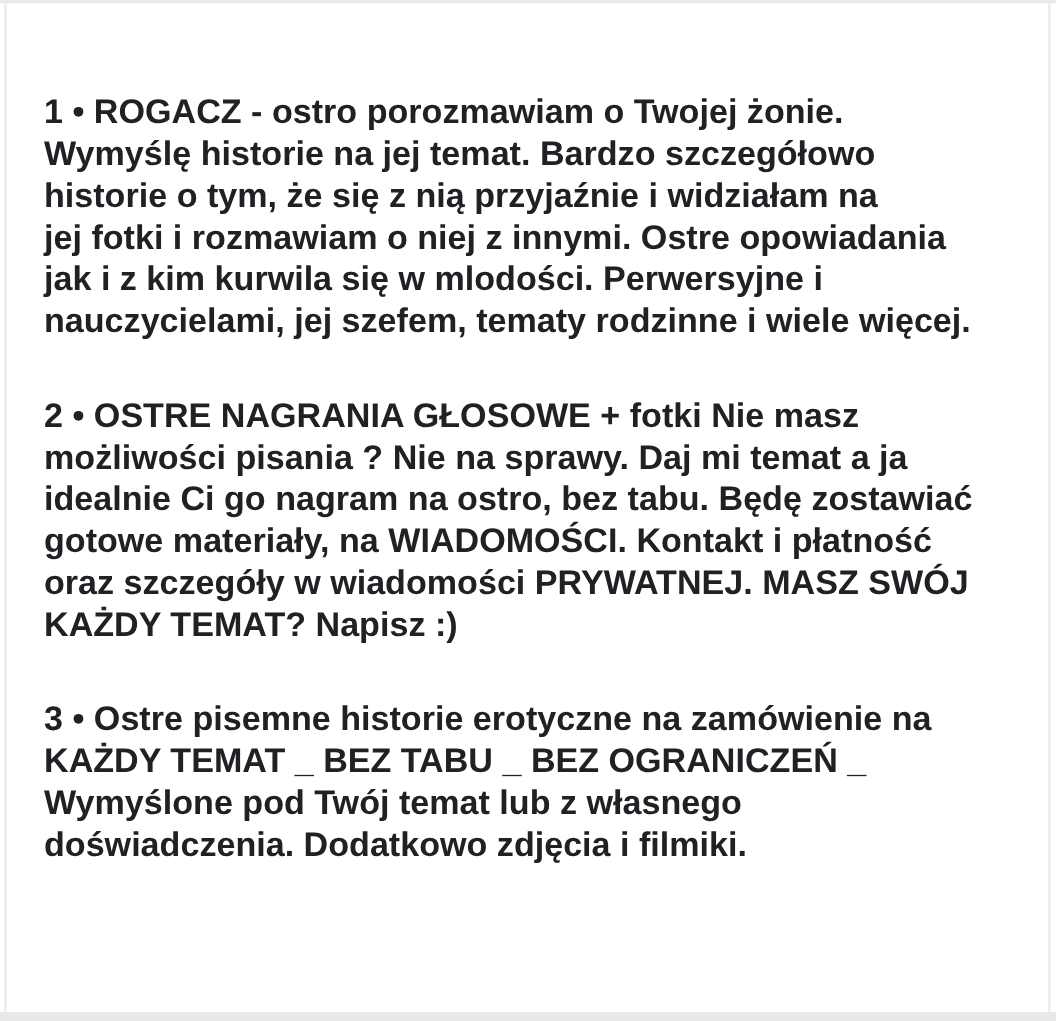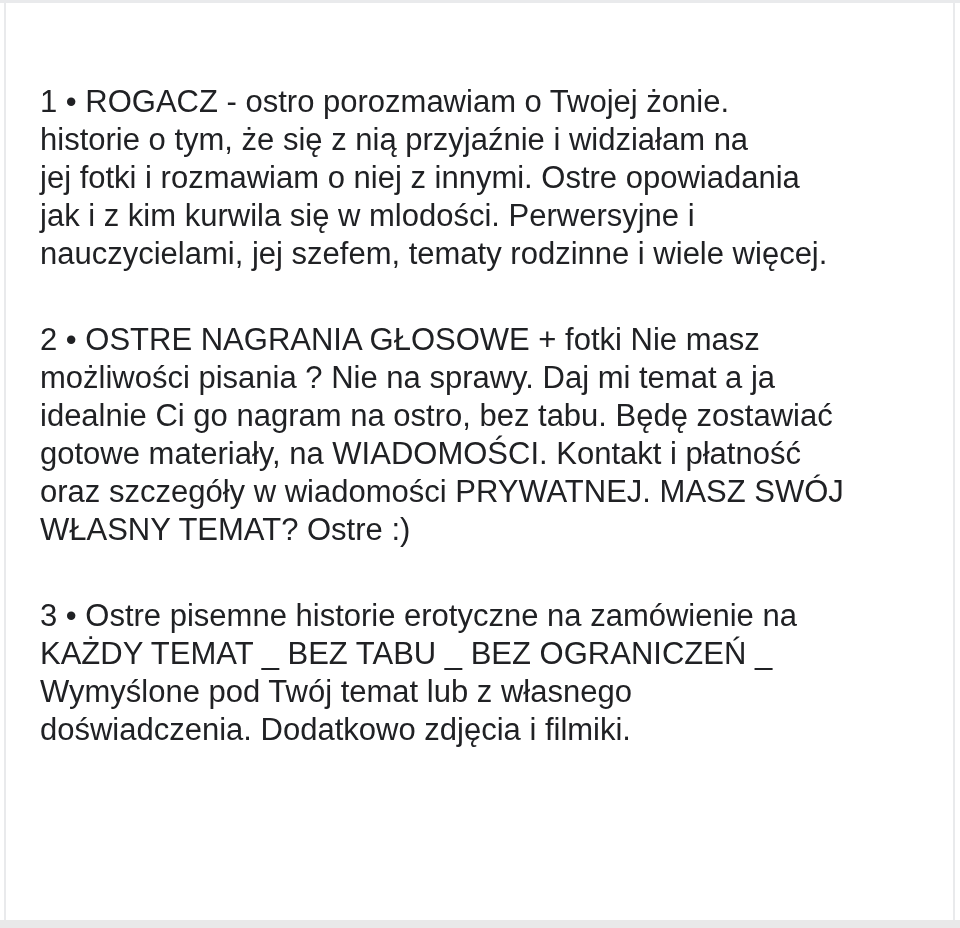--- a/index.html
+++ b/index.html
@@ -48,49 +48,51 @@
     line-height: 38px;
     font-weight: 400;
     letter-spacing: 0px;
   }
   .para {
     margin: 0 0 48px 0;
     padding: 0;
   }
   .line {
     white-space: nowrap;
+    font-weight: bold;
   }
 </style>
 </head>
 <body style="--background: #ffffff; --text-color: #202124; --frame-color: #e9eaec; --band-color: #e9e9e9;">
 
 <div class="top-line"></div>
 <div class="left-line"></div>
 <div class="right-line"></div>
 <div class="bottom-band"></div>
 
 <div class="content">
 
   <p class="para">
     </p>
     <div class="line">1 • ROGACZ - ostro porozmawiam o Twojej żonie.</div>
+    <div class="line">Wymyślę historie na jej temat. Bardzo szczegółowo</div>
     <div class="line">historie o tym, że się z nią przyjaźnie i widziałam na</div>
     <div class="line">jej fotki i rozmawiam o niej z innymi. Ostre opowiadania</div>
     <div class="line">jak i z kim kurwila się w mlodości. Perwersyjne i</div>
     <div class="line">nauczycielami, jej szefem, tematy rodzinne i wiele więcej.</div>
   <p></p>
 
   <p class="para">
     </p>
     <div class="line">2 • OSTRE NAGRANIA GŁOSOWE + fotki Nie masz</div>
     <div class="line">możliwości pisania ? Nie na sprawy. Daj mi temat a ja</div>
     <div class="line">idealnie Ci go nagram na ostro, bez tabu. Będę zostawiać</div>
     <div class="line">gotowe materiały, na WIADOMOŚCI. Kontakt i płatność</div>
     <div class="line">oraz szczegóły w wiadomości PRYWATNEJ. MASZ SWÓJ</div>
-    <div class="line">WŁASNY TEMAT? Ostre :)</div>
+    <div class="line">KAŻDY TEMAT? Napisz :)</div>
   <p></p>
 
   <p class="para">
     </p>
     <div class="line">3 • Ostre pisemne historie erotyczne na zamówienie na</div>
     <div class="line">KAŻDY TEMAT _ BEZ TABU _ BEZ OGRANICZEŃ _</div>
     <div class="line">Wymyślone pod Twój temat lub z własnego</div>
     <div class="line">doświadczenia. Dodatkowo zdjęcia i filmiki.</div>
   <p></p>
 

